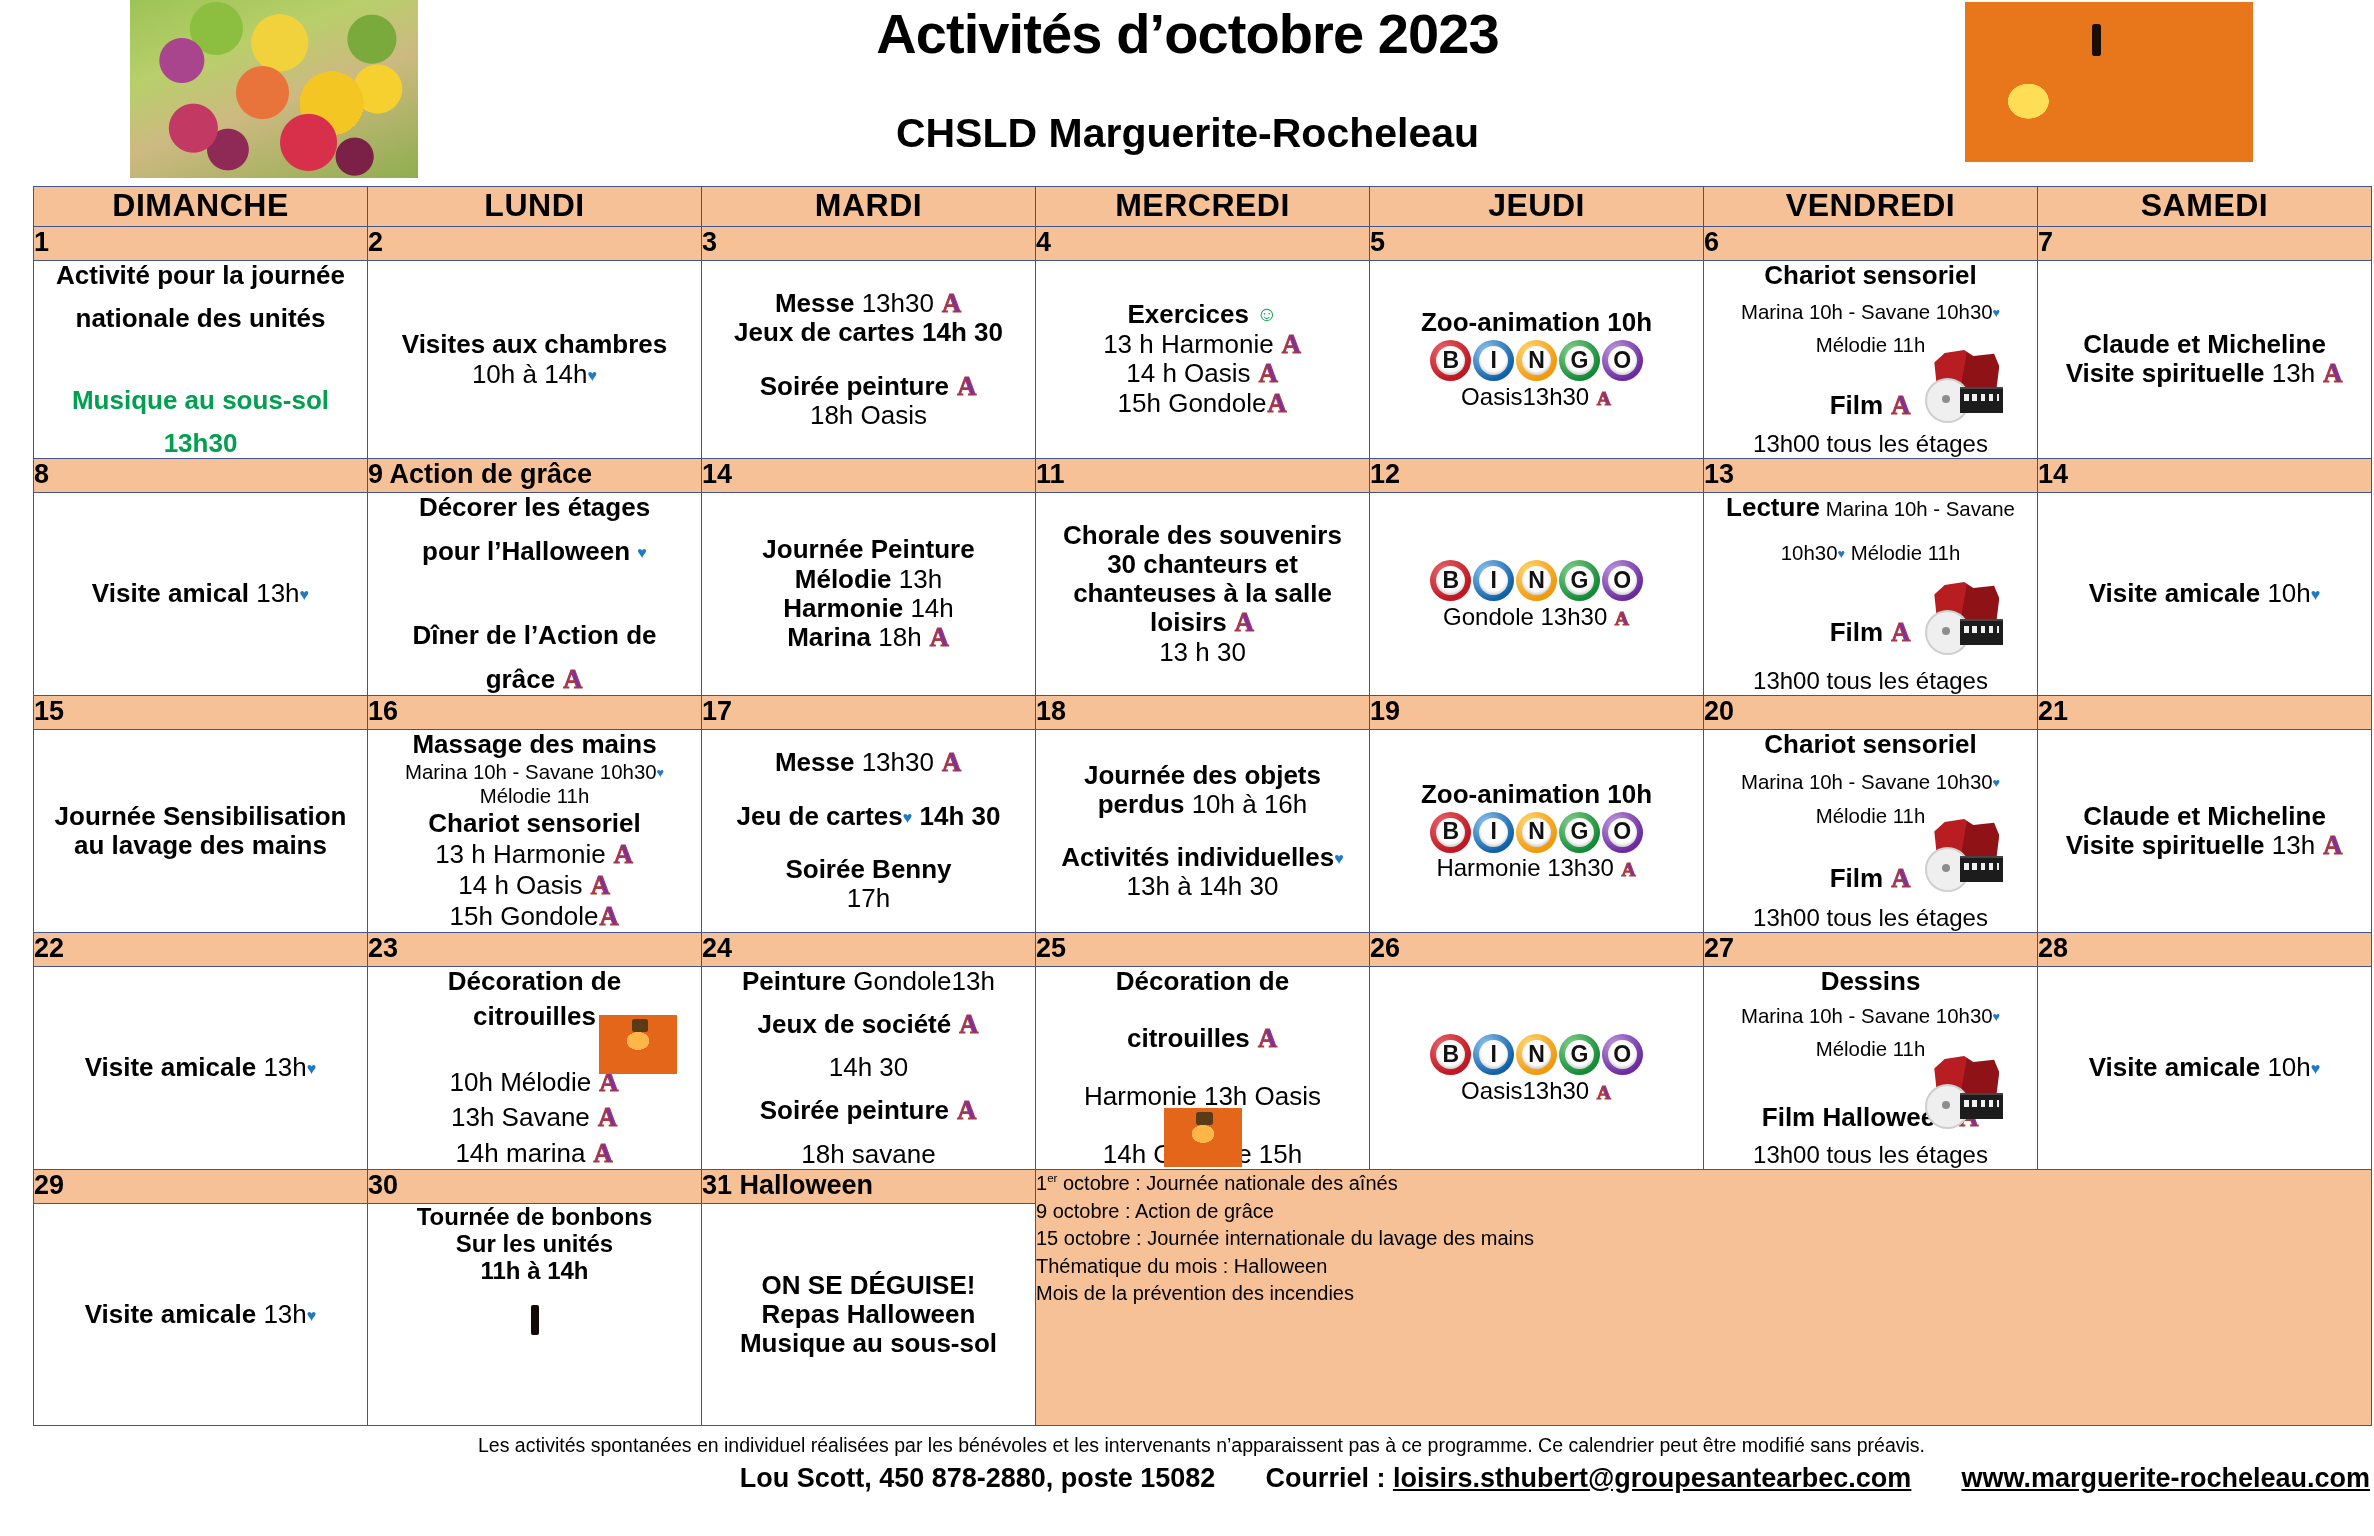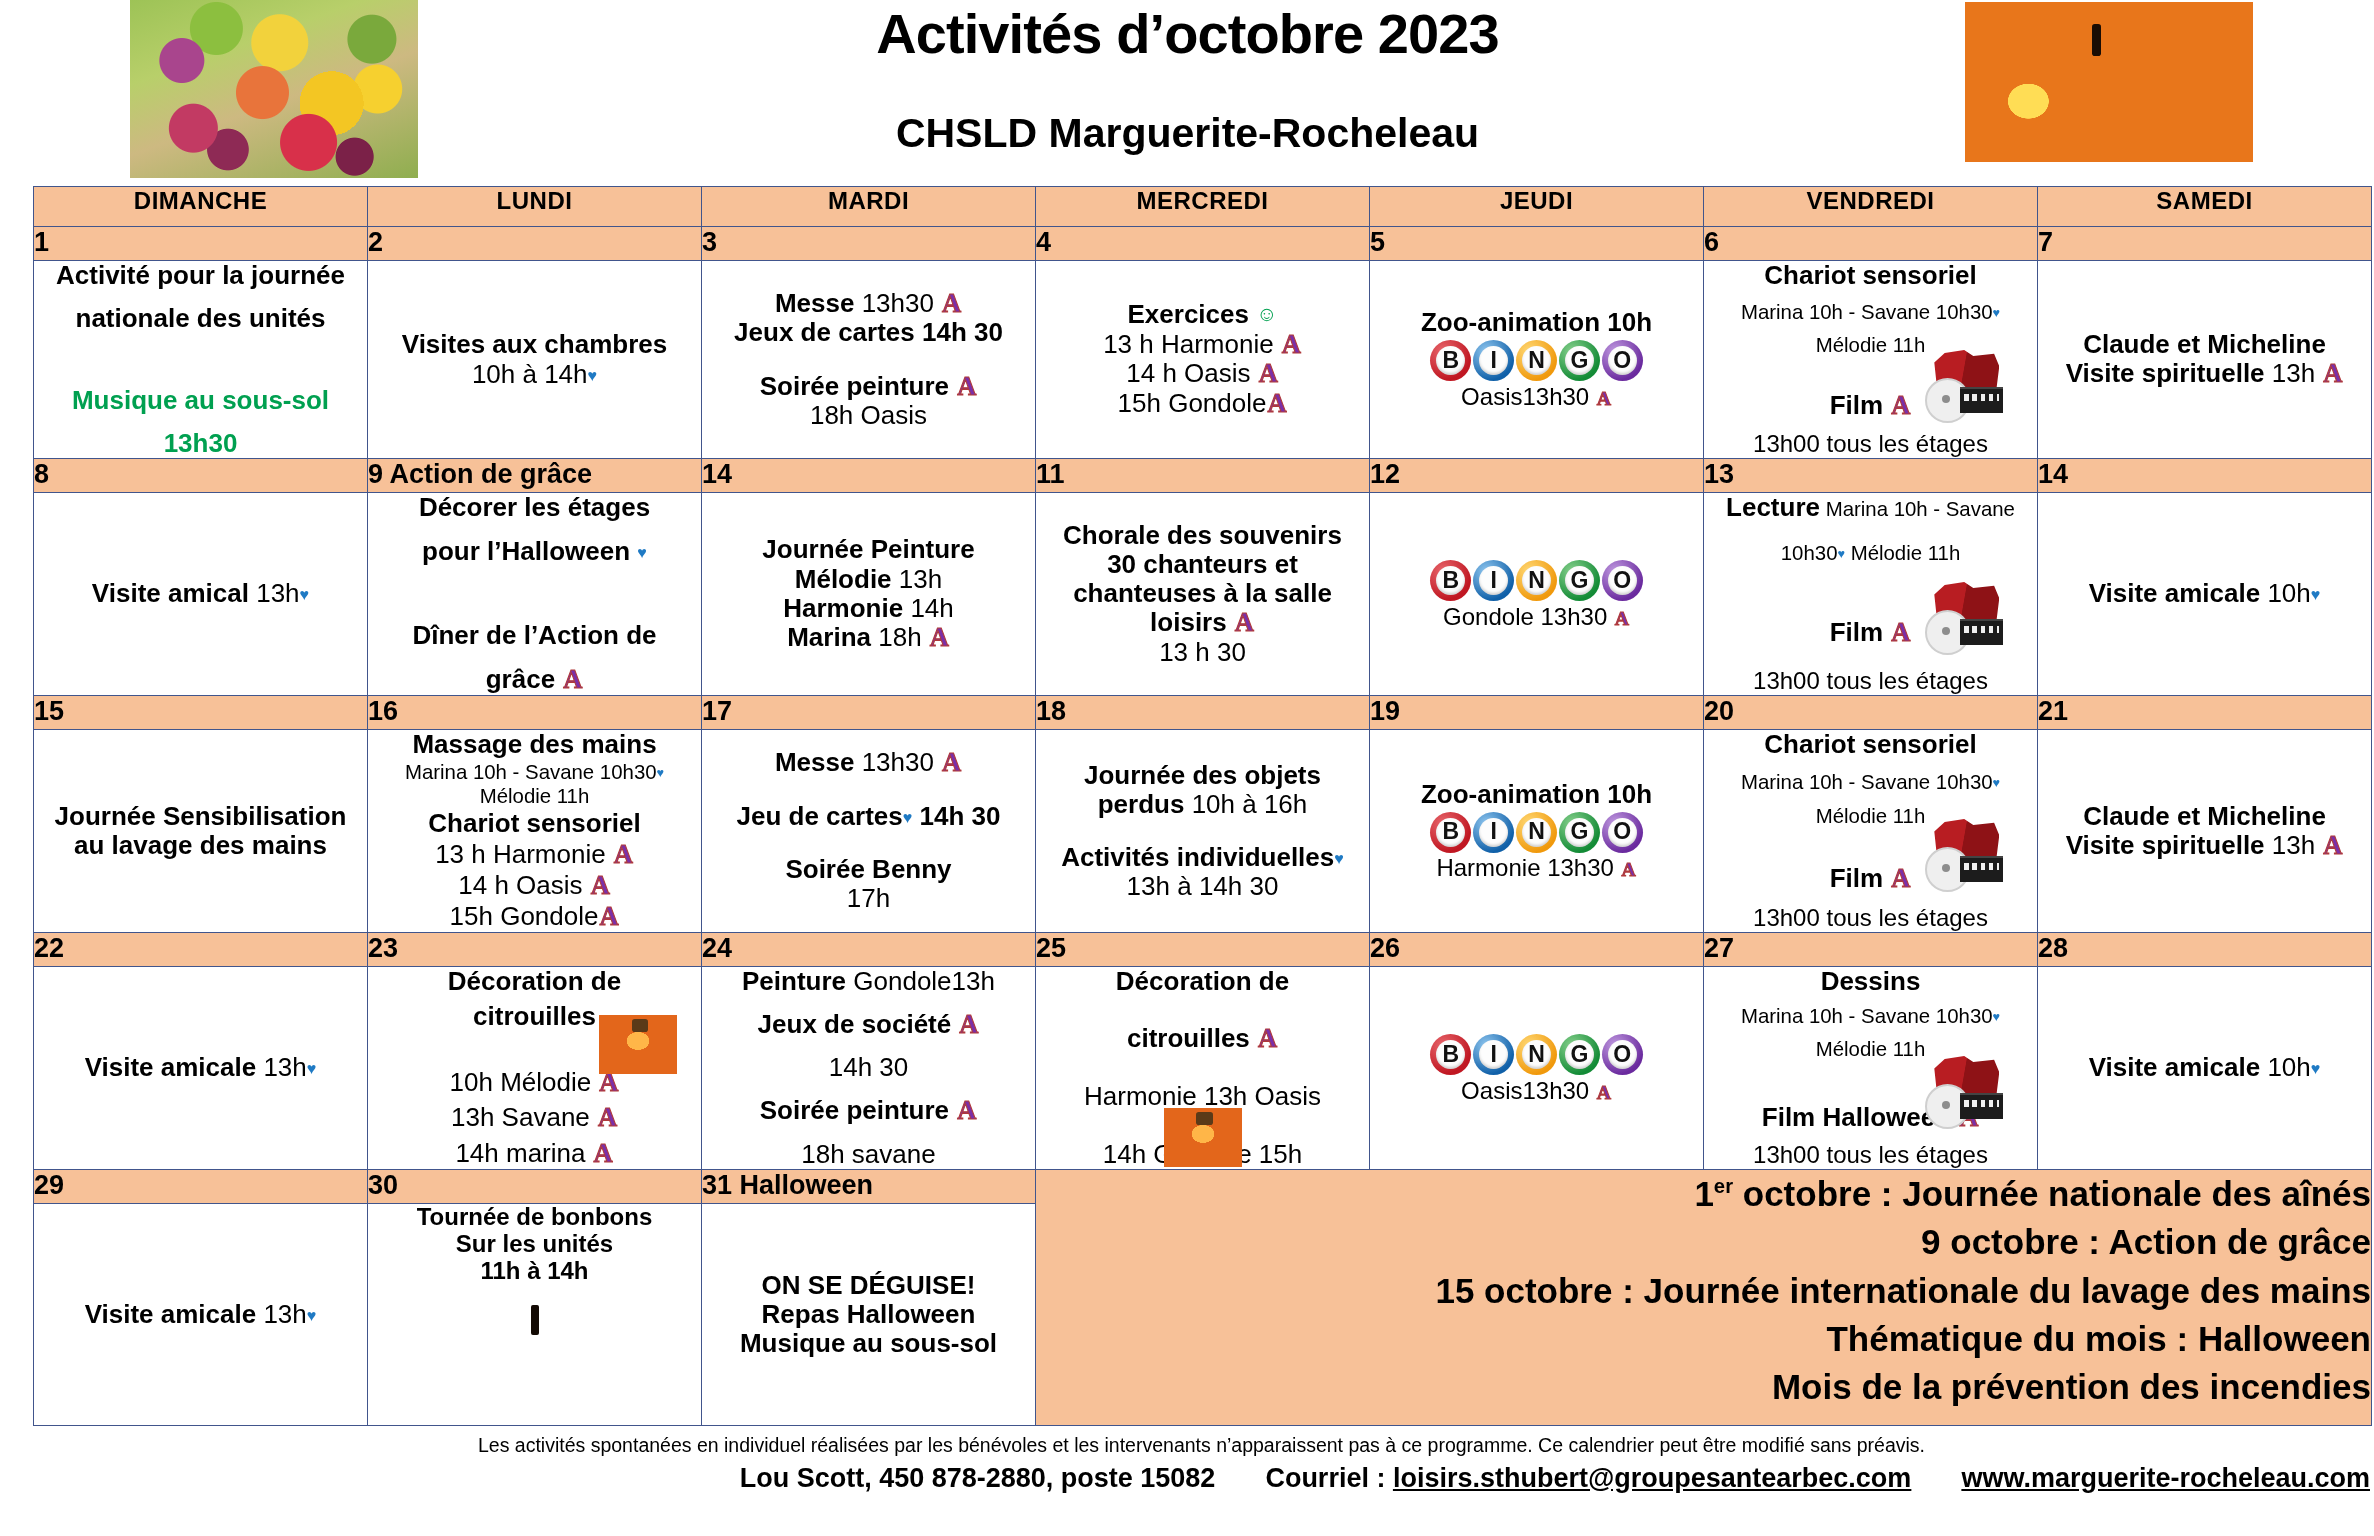--- a/index.html
+++ b/index.html
@@ -97,21 +97,21 @@
   table.calendar td, table.calendar th {
     border: 1.9px solid #41558c;
     vertical-align: top;
     padding: 0;
   }
   col.c { width: 334px; }
 
   th.dow {
     background: #f7c198;
     text-align: center;
-    font-size: 24px;
+    font-size: 32px;
     font-weight: bold;
     letter-spacing: 0.5px;
     height: 39px;
     padding: 1.9px 0 3.7px 0;
   }
 
   td.daynum {
     background: #f7c198;
     font-size: 27px;
     font-weight: bold;
@@ -273,25 +273,24 @@
   }
 
   
   td.notes {
     background: #f7c198;
     vertical-align: top;
     padding: 13px 0 9.3px 15px;
     text-align: left;
   }
   .notes .nline {
-    font-size: 35px;
-    font-weight: bold;
+    font-size: 20px;
+    font-weight: normal;
     line-height: 1.38;
     white-space: nowrap;
-    text-align: right;
   }
   .notes sup { font-size: 0.58em; vertical-align: super; }
 
   
   .footer {
     width: 2337px;
     margin: 3.7px 0 0 33px;
     text-align: center;
   }
   .footer .disclaimer {

